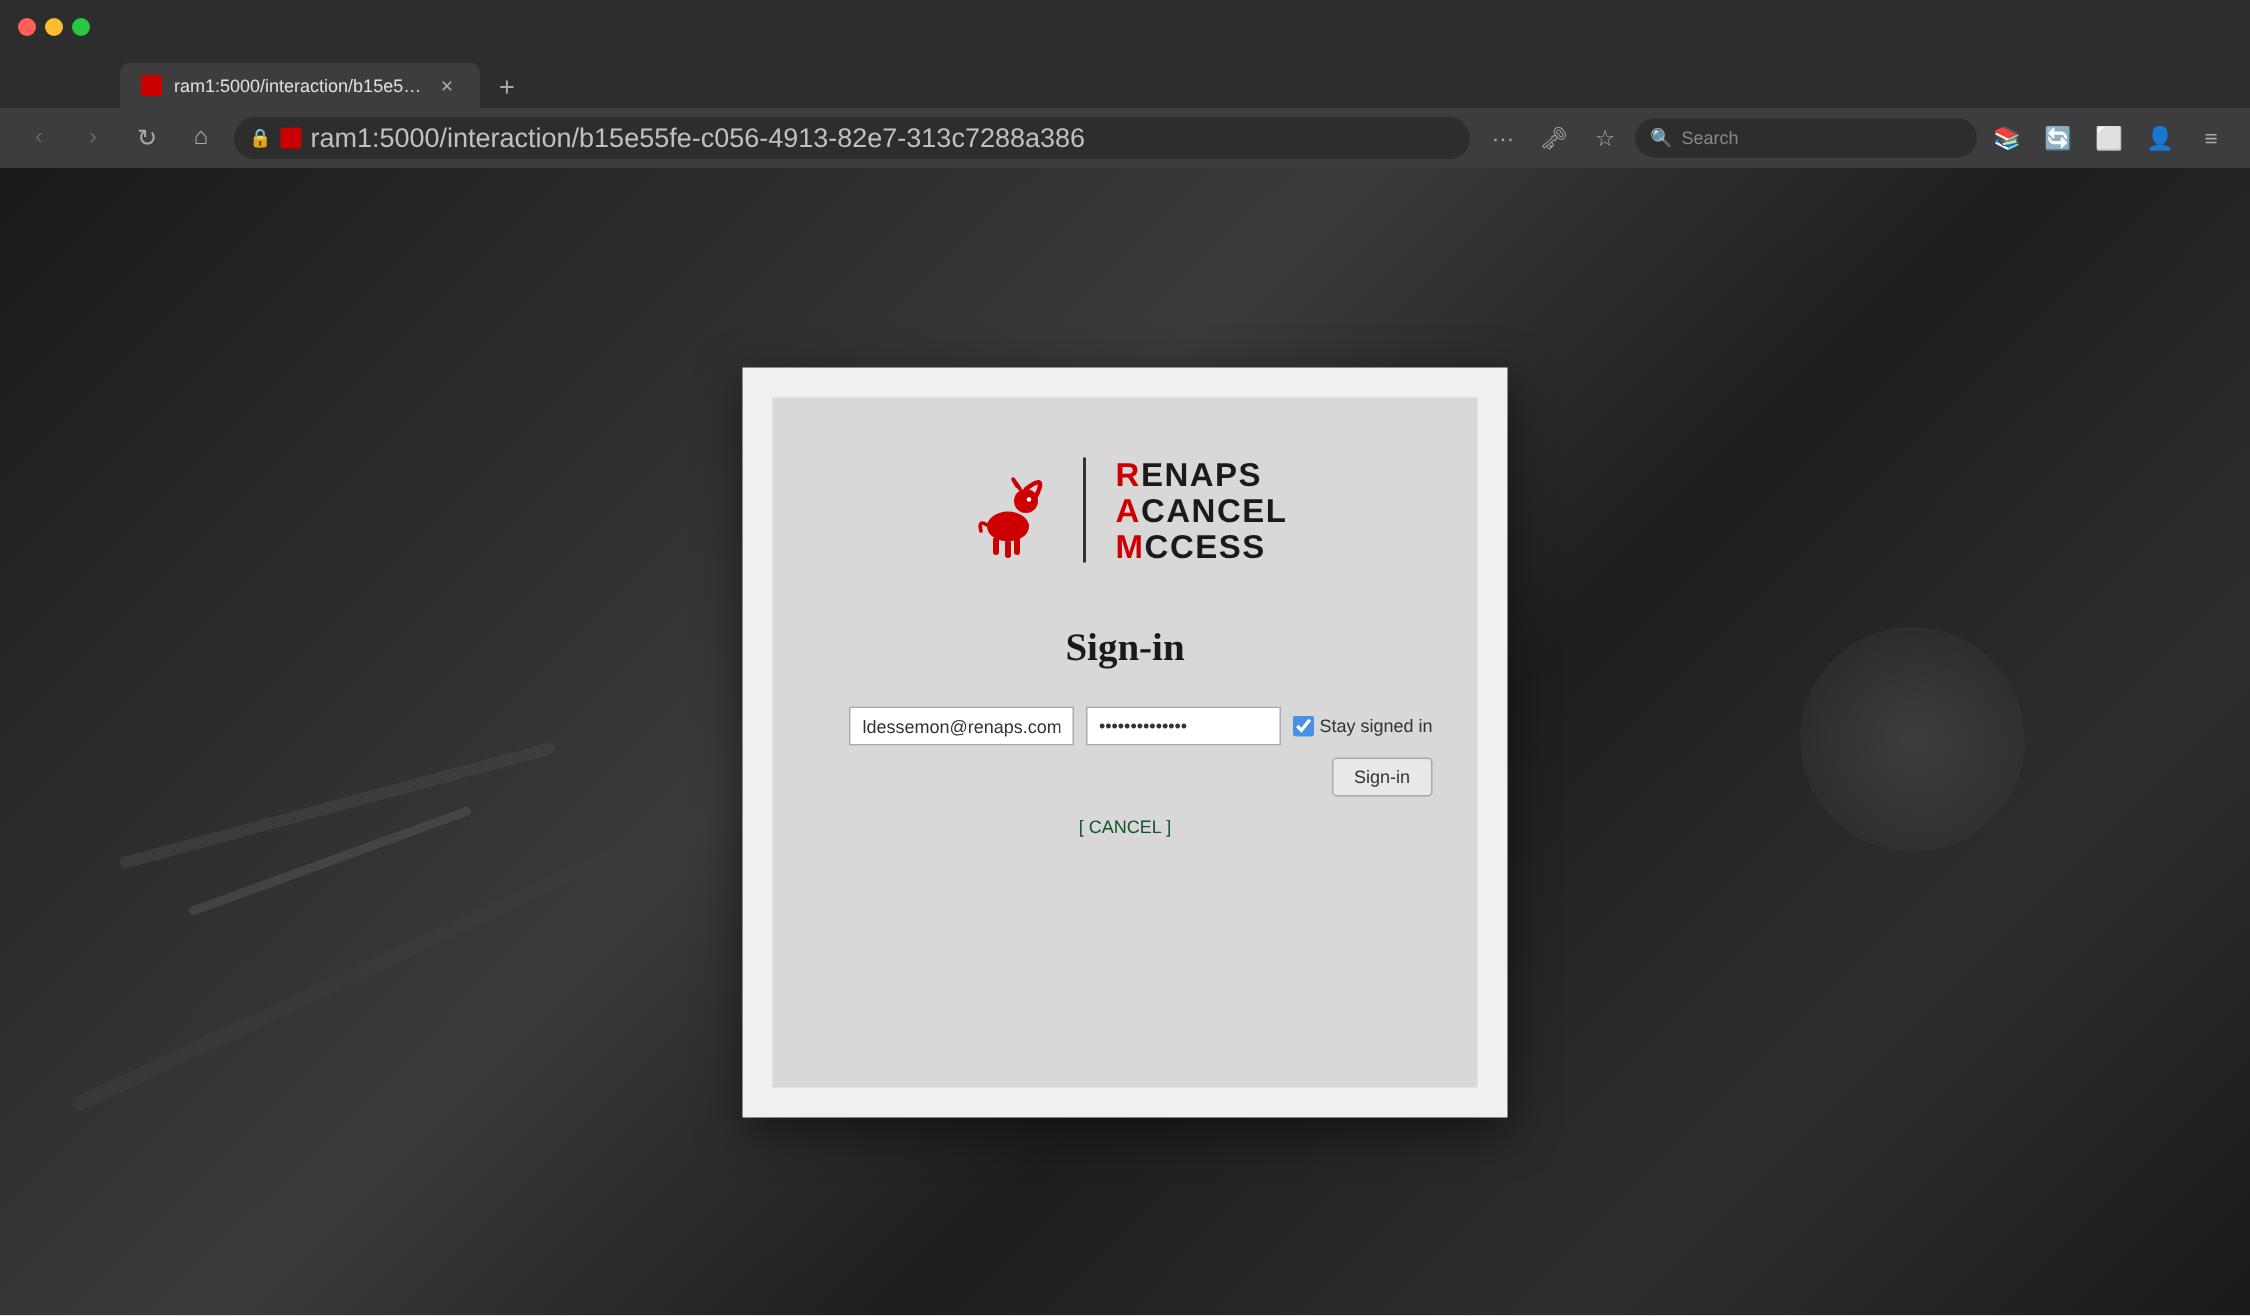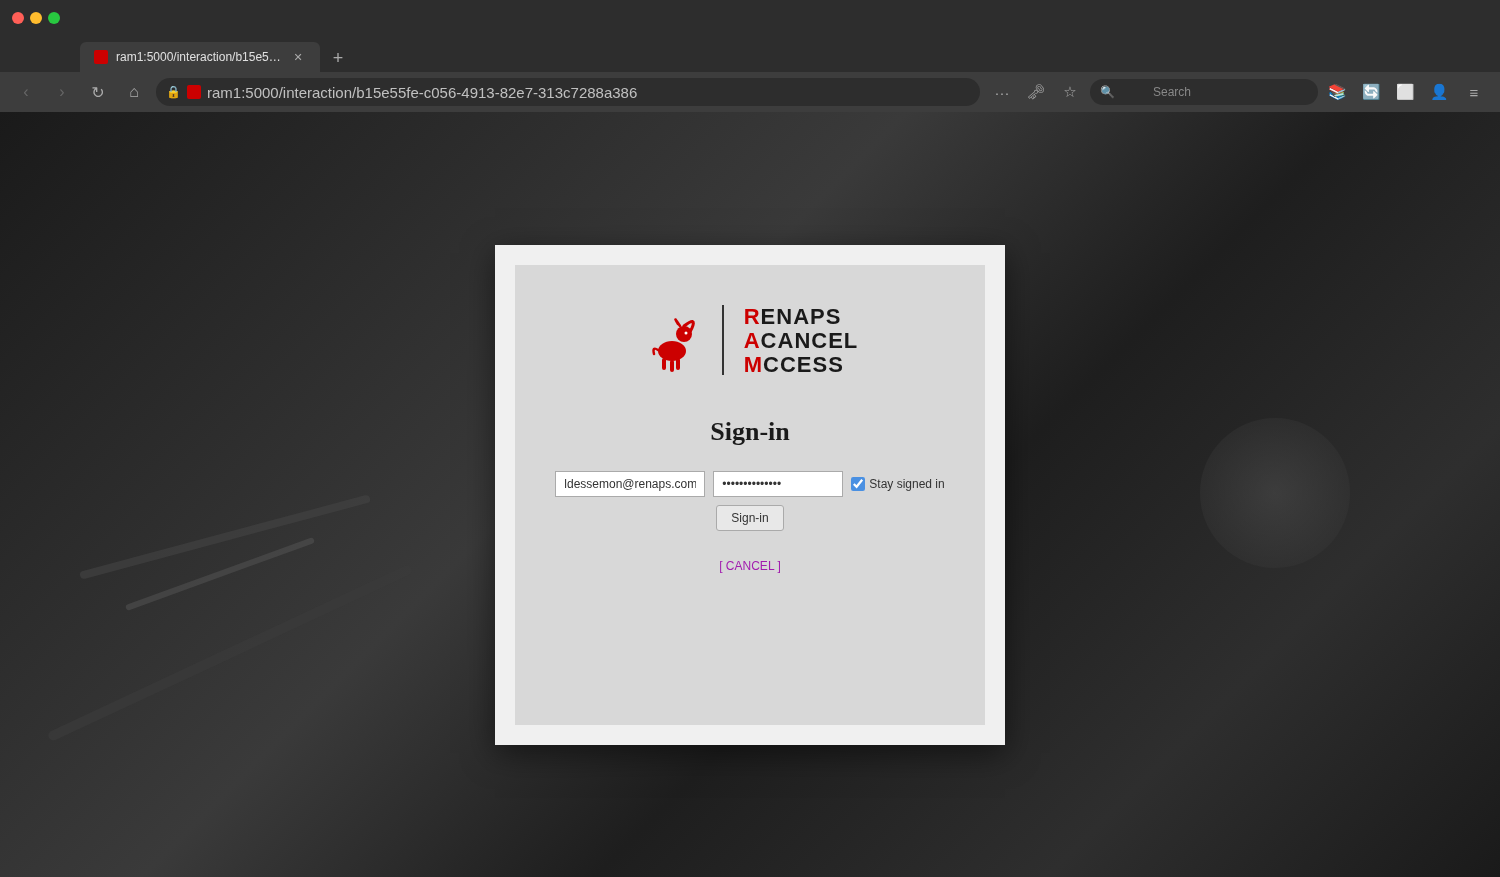--- a/index.html
+++ b/index.html
@@ -145,21 +145,21 @@
     .address-favicon {
       width: 14px;
       height: 14px;
       background: #cc0000;
       border-radius: 2px;
       flex-shrink: 0;
     }
 
     .address-text {
       color: #c0c0c0;
-      font-size: 15px;
+      font-size: 18px;
       flex: 1;
       overflow: hidden;
       text-overflow: ellipsis;
       white-space: nowrap;
     }
 
     .nav-right-icons {
       display: flex;
       align-items: center;
       gap: 6px;
@@ -189,21 +189,20 @@
     }
 
     .search-icon-small {
       color: #888;
       font-size: 12px;
     }
 
     .search-text {
       color: #888;
       font-size: 12px;
-      margin-left: 32px;
     }
 
     
     .page-content {
       width: 100%;
       height: calc(877px - 112px);
       position: relative;
       overflow: hidden;
     }
 
@@ -328,23 +327,23 @@
       color: #1a1a1a;
       margin-bottom: 24px;
       font-family: Georgia, serif;
     }
 
     
     .form-row {
       display: flex;
       align-items: center;
       gap: 8px;
-      margin-bottom: 24px;
+      margin-bottom: 9px;
       flex-wrap: wrap;
-      justify-content: center;
+      justify-content: flex-end;
     }
 
     .email-input {
       height: 26px;
       padding: 0 8px;
       border: 1px solid #aaa;
       background: #fff;
       font-size: 12px;
       color: #333;
       width: 150px;
@@ -384,21 +383,21 @@
       border: 1px solid #aaa;
       border-radius: 3px;
       font-size: 12px;
       color: #333;
       cursor: pointer;
     }
 
     
     .cancel-link {
       font-size: 12px;
-      color: #a21caf;
+      color: #14532d;
       cursor: pointer;
       text-decoration: none;
       margin-top: 4px;
     }
   </style>
 </head>
 <body>
 
 <div class="browser-chrome">
 

